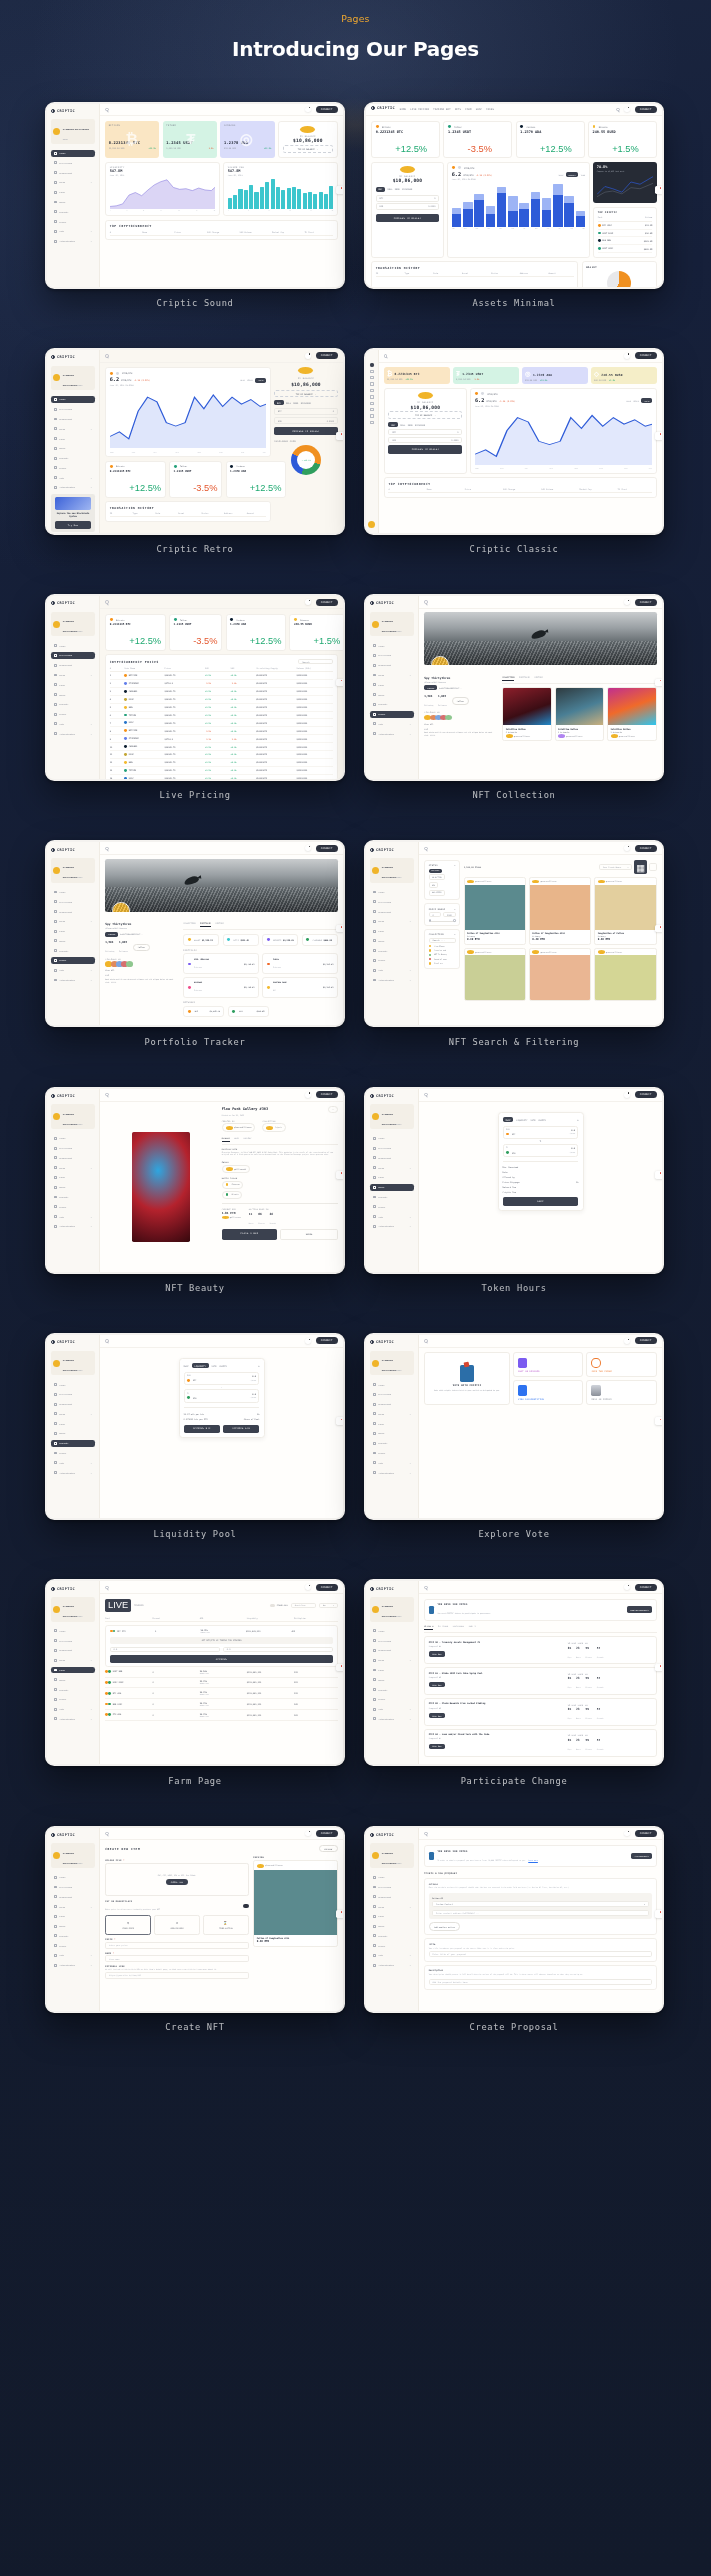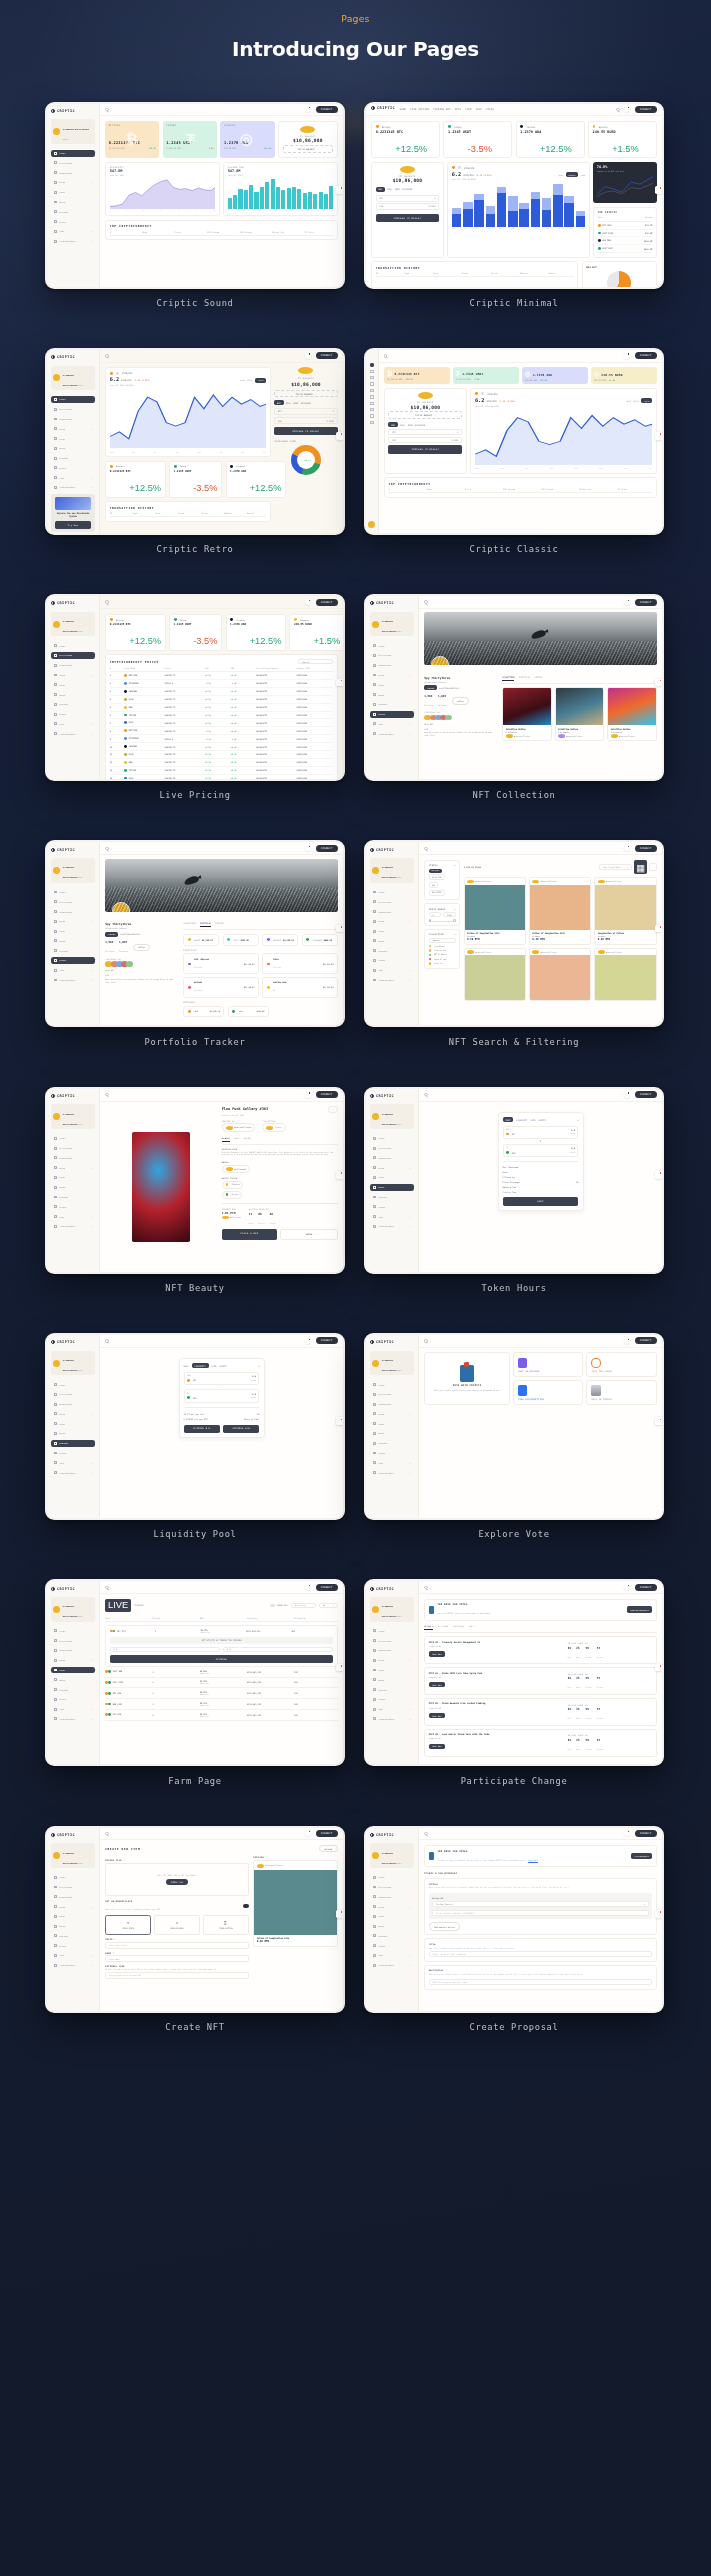--- a/index.html
+++ b/index.html
@@ -546,21 +546,21 @@
                 <div style="font-size:2.3px;letter-spacing:0.4px;color:#262c3a;font-weight:bold;font-family:'DejaVu Sans Mono',monospace;">WALLET</div>
                 <div style="margin:2.3px auto 0;width:24.4px;height:24.4px;border-radius:50%;
                      background:conic-gradient(#f09020 0 58%, #e8e8ea 58% 100%);"></div>
               </div>
             </div>
           </div>
         </div>
       </div>
       <div class="side-widget"></div>
     </div>
-    <div class="caption">Criptic Minimal</div>
+    <div class="caption">Assets Minimal</div>
   </div>
 
   <div class="cell">
     <div class="shot" style="background:#faf7f1">
       <div class="app" style="background:#faf7f1">
         <div class="sb">
           <div class="brand">
               <span class="logo"></span>
               <span>CRIPTIC</span>
             </div>

